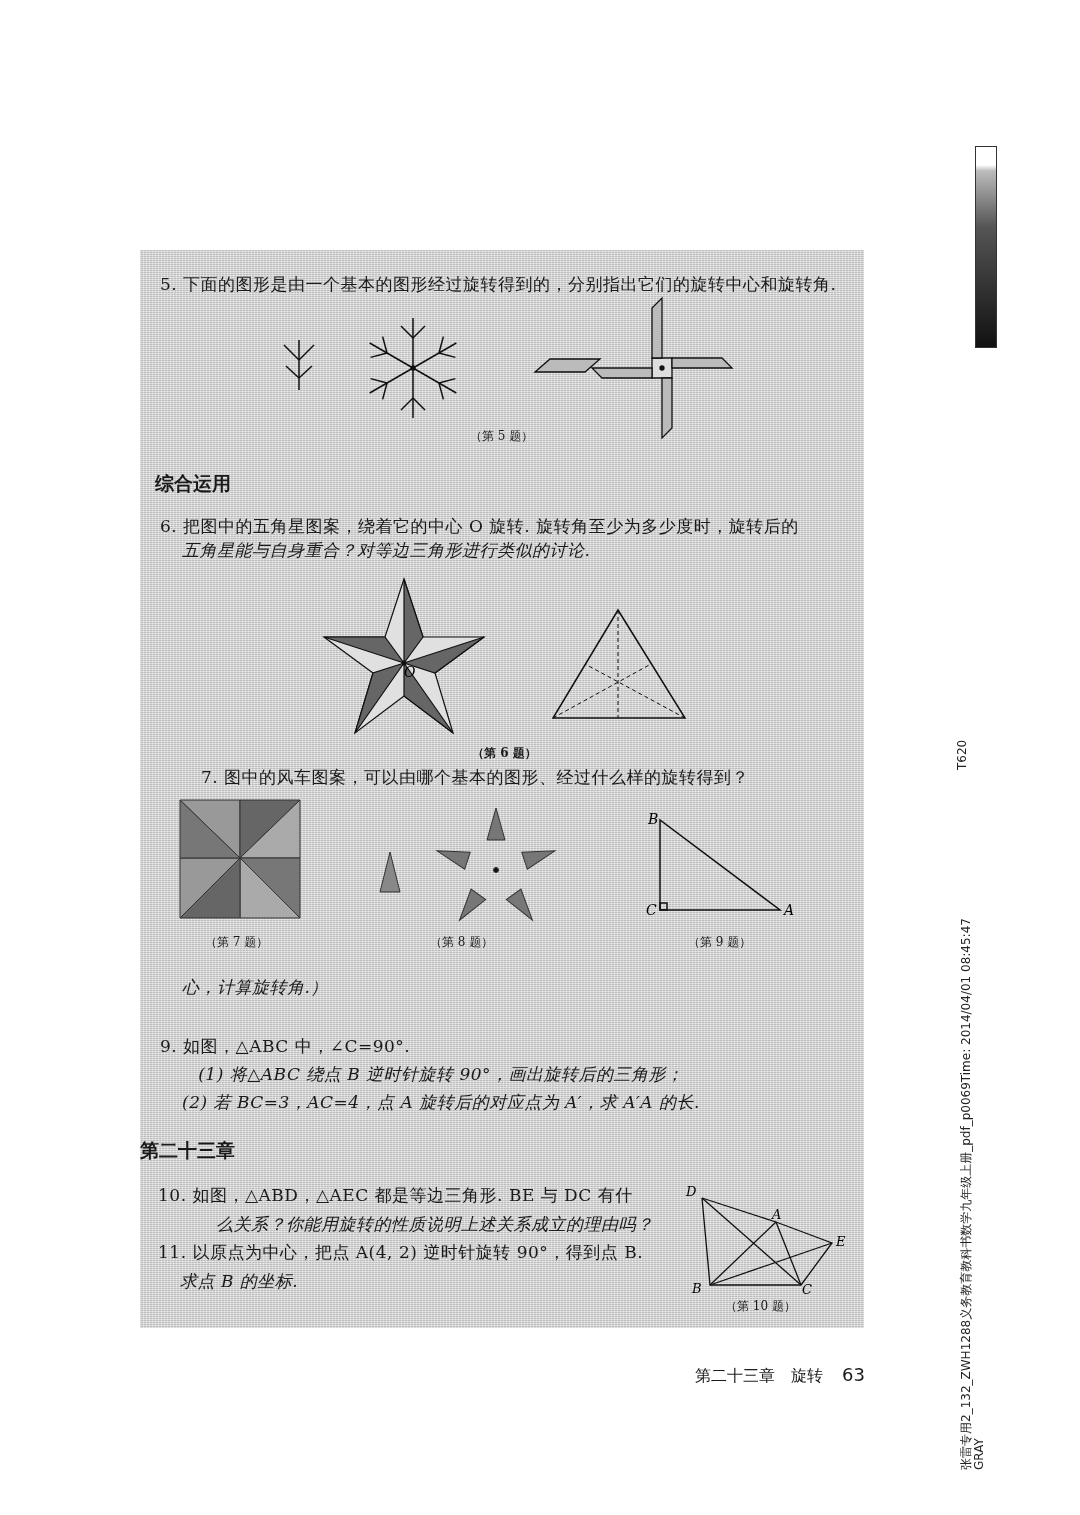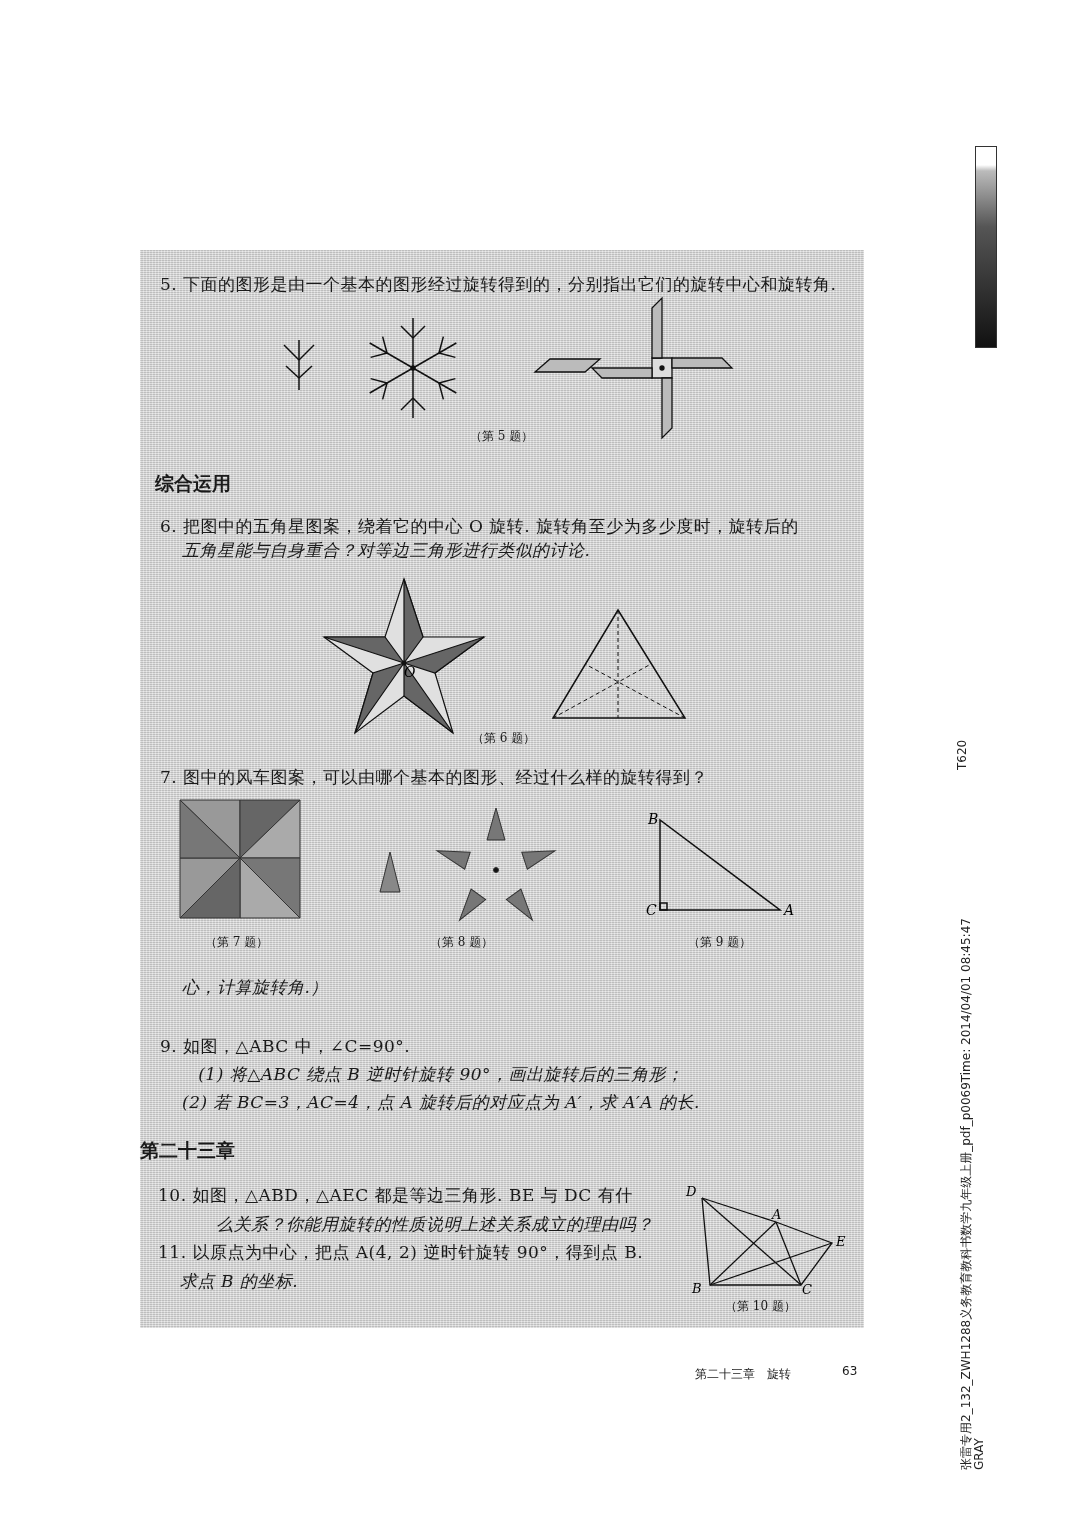--- a/index.html
+++ b/index.html
@@ -7,21 +7,21 @@
   .page-panel{position:absolute;left:140px;top:250px;width:724px;height:1078px;
     background-color:#d4d4d4;
     background-image:
       repeating-linear-gradient(0deg, rgba(255,255,255,0.35) 0px, rgba(255,255,255,0.35) 1px, rgba(0,0,0,0.06) 1px, rgba(0,0,0,0.06) 2px),
       repeating-linear-gradient(90deg, rgba(255,255,255,0.25) 0px, rgba(255,255,255,0.25) 1px, rgba(0,0,0,0.05) 1px, rgba(0,0,0,0.05) 3px);
   }
   .q{position:absolute;font-size:17px;line-height:24px;white-space:nowrap;letter-spacing:0.5px;}
   .q .indent{display:block;padding-left:22px;font-style:italic;}
   .section-title{position:absolute;font-family:"DejaVu Sans",sans-serif;font-weight:bold;font-size:19px;text-align:center;}
   .caption{position:absolute;font-size:12px;}
-  .footer{position:absolute;font-family:"DejaVu Sans",sans-serif;font-size:12px;}
+  .footer{position:absolute;font-family:"DejaVu Sans",sans-serif;font-size:16px;}
   .side-text{position:absolute;font-family:"DejaVu Sans",sans-serif;font-size:12px;color:#222;transform-origin:left top;transform:rotate(-90deg);white-space:nowrap;}
   .gray-bar{position:absolute;left:975px;top:146px;width:20px;height:200px;border:1px solid #333;
     background:linear-gradient(to bottom,#ffffff 0%,#ffffff 9%,#bbbbbb 12%,#555 40%,#111 100%);}
   svg{position:absolute;overflow:visible;}
 </style>
 </head>
 <body>
 
 <div class="gray-bar"></div>
 
@@ -104,23 +104,23 @@
   <text x="84" y="102" font-size="14" font-style="italic" font-family="DejaVu Serif, serif">O</text>
   <g stroke="#111" stroke-width="1.5" fill="none">
     <polygon points="298,35 365,143 233,143"></polygon>
     <g stroke-dasharray="4,3" stroke-width="1">
       <line x1="298" y1="35" x2="298" y2="143"></line>
       <line x1="233" y1="143" x2="331" y2="89"></line>
       <line x1="365" y1="143" x2="265" y2="89"></line>
     </g>
   </g>
 </svg>
-<div class="caption" style="left:472px;top:730px;">（第 6 题）</div>
+<div class="caption" style="left:472px;top:745px;font-weight:bold;">（第 6 题）</div>
 
-<div class="q" style="left:160px;top:765px;">7. 图中的风车图案，可以由哪个基本的图形、经过什么样的旋转得到？</div>
+<div class="q" style="left:160px;top:765px;padding-left:41px;">7. 图中的风车图案，可以由哪个基本的图形、经过什么样的旋转得到？</div>
 <svg style="left:170px;top:790px;" width="650" height="140">
 
   <g stroke="#333" stroke-width="1">
     <polygon points="70,68 10,10 70,10" fill="#999"></polygon>
     <polygon points="70,68 70,10 130,10" fill="#666"></polygon>
     <polygon points="70,68 130,10 130,68" fill="#aaa"></polygon>
     <polygon points="70,68 130,68 130,128" fill="#777"></polygon>
     <polygon points="70,68 130,128 70,128" fill="#aaa"></polygon>
     <polygon points="70,68 70,128 10,128" fill="#666"></polygon>
     <polygon points="70,68 10,128 10,68" fill="#999"></polygon>
@@ -179,17 +179,17 @@
   </g>
   <text x="6" y="16" font-size="13" font-style="italic" font-family="DejaVu Serif, serif">D</text>
   <text x="92" y="39" font-size="13" font-style="italic" font-family="DejaVu Serif, serif">A</text>
   <text x="156" y="66" font-size="13" font-style="italic" font-family="DejaVu Serif, serif">E</text>
   <text x="12" y="113" font-size="13" font-style="italic" font-family="DejaVu Serif, serif">B</text>
   <text x="122" y="114" font-size="13" font-style="italic" font-family="DejaVu Serif, serif">C</text>
 </svg>
 <div class="caption" style="left:725px;top:1298px;">（第 10 题）</div>
 
 <div class="footer" style="left:695px;top:1366px;">第二十三章　旋转</div>
-<div class="footer" style="left:842px;top:1364px;font-size:12px;">63</div>
+<div class="footer" style="left:842px;top:1364px;font-size:18px;">63</div>
 
 <div class="side-text" style="left:955px;top:770px;">T620</div>
 <div class="side-text" style="left:958px;top:1470px;">张雷专用2_132_ZWH1288义务教育教科书数学九年级上册_pdf_p0069Time: 2014/04/01 08:45:47</div>
 <div class="side-text" style="left:972px;top:1470px;">GRAY</div>
 
 </body></html>

